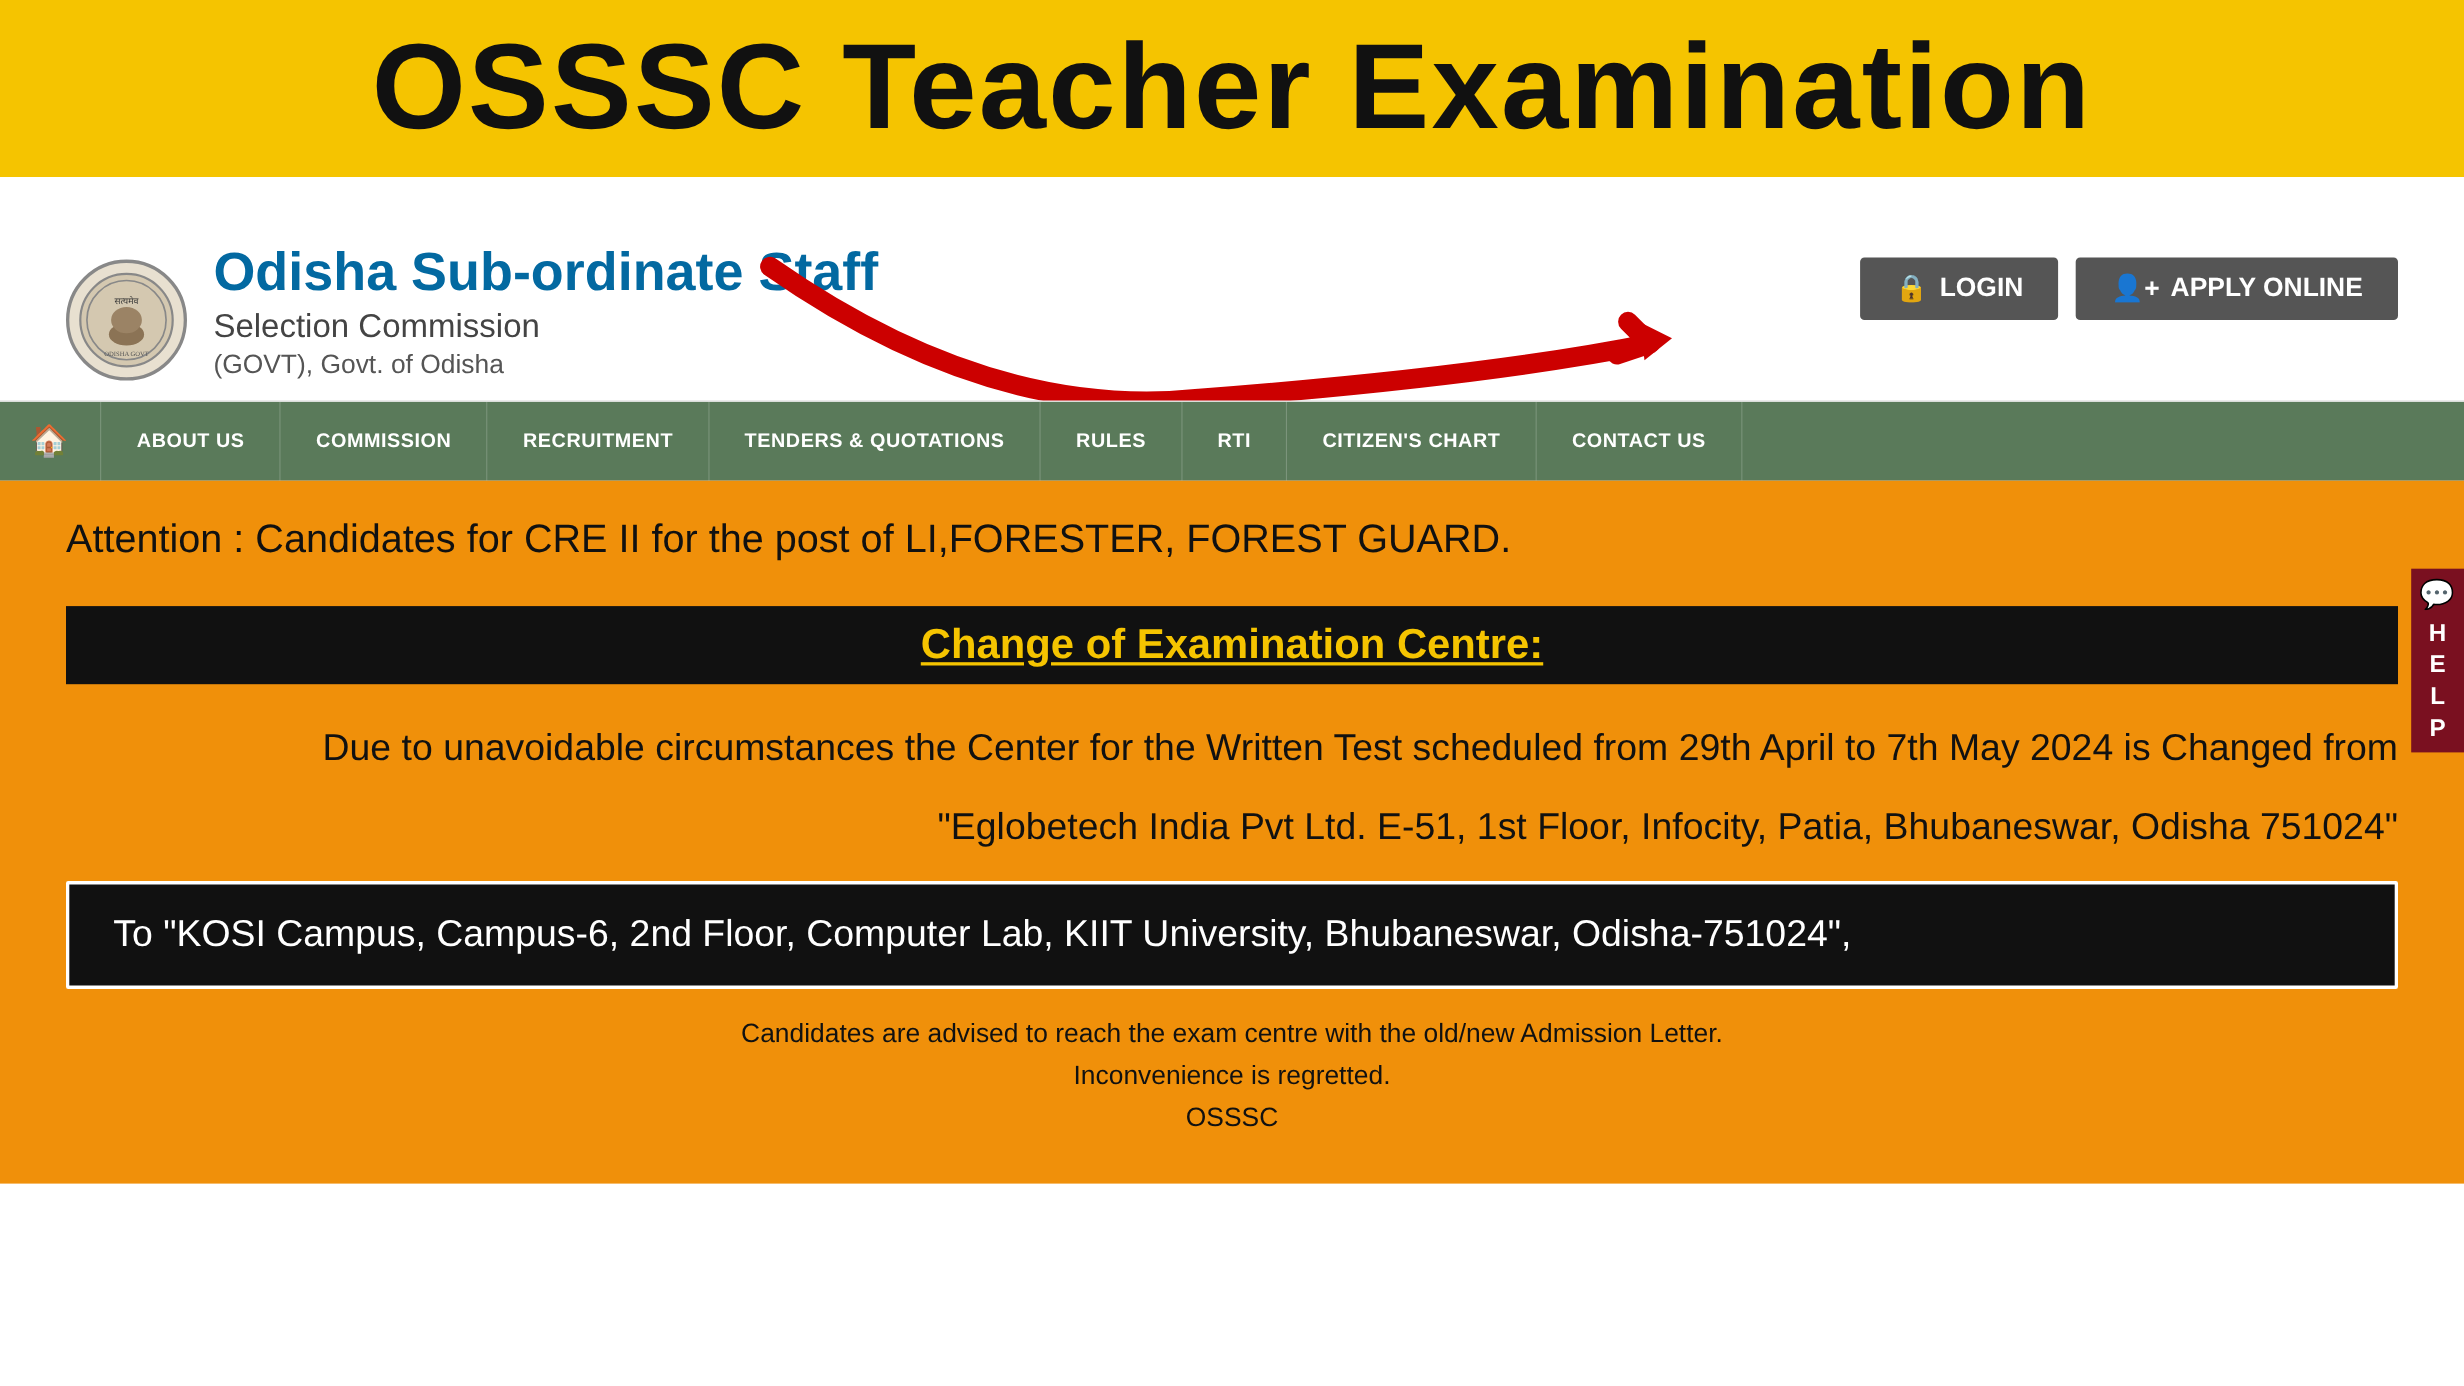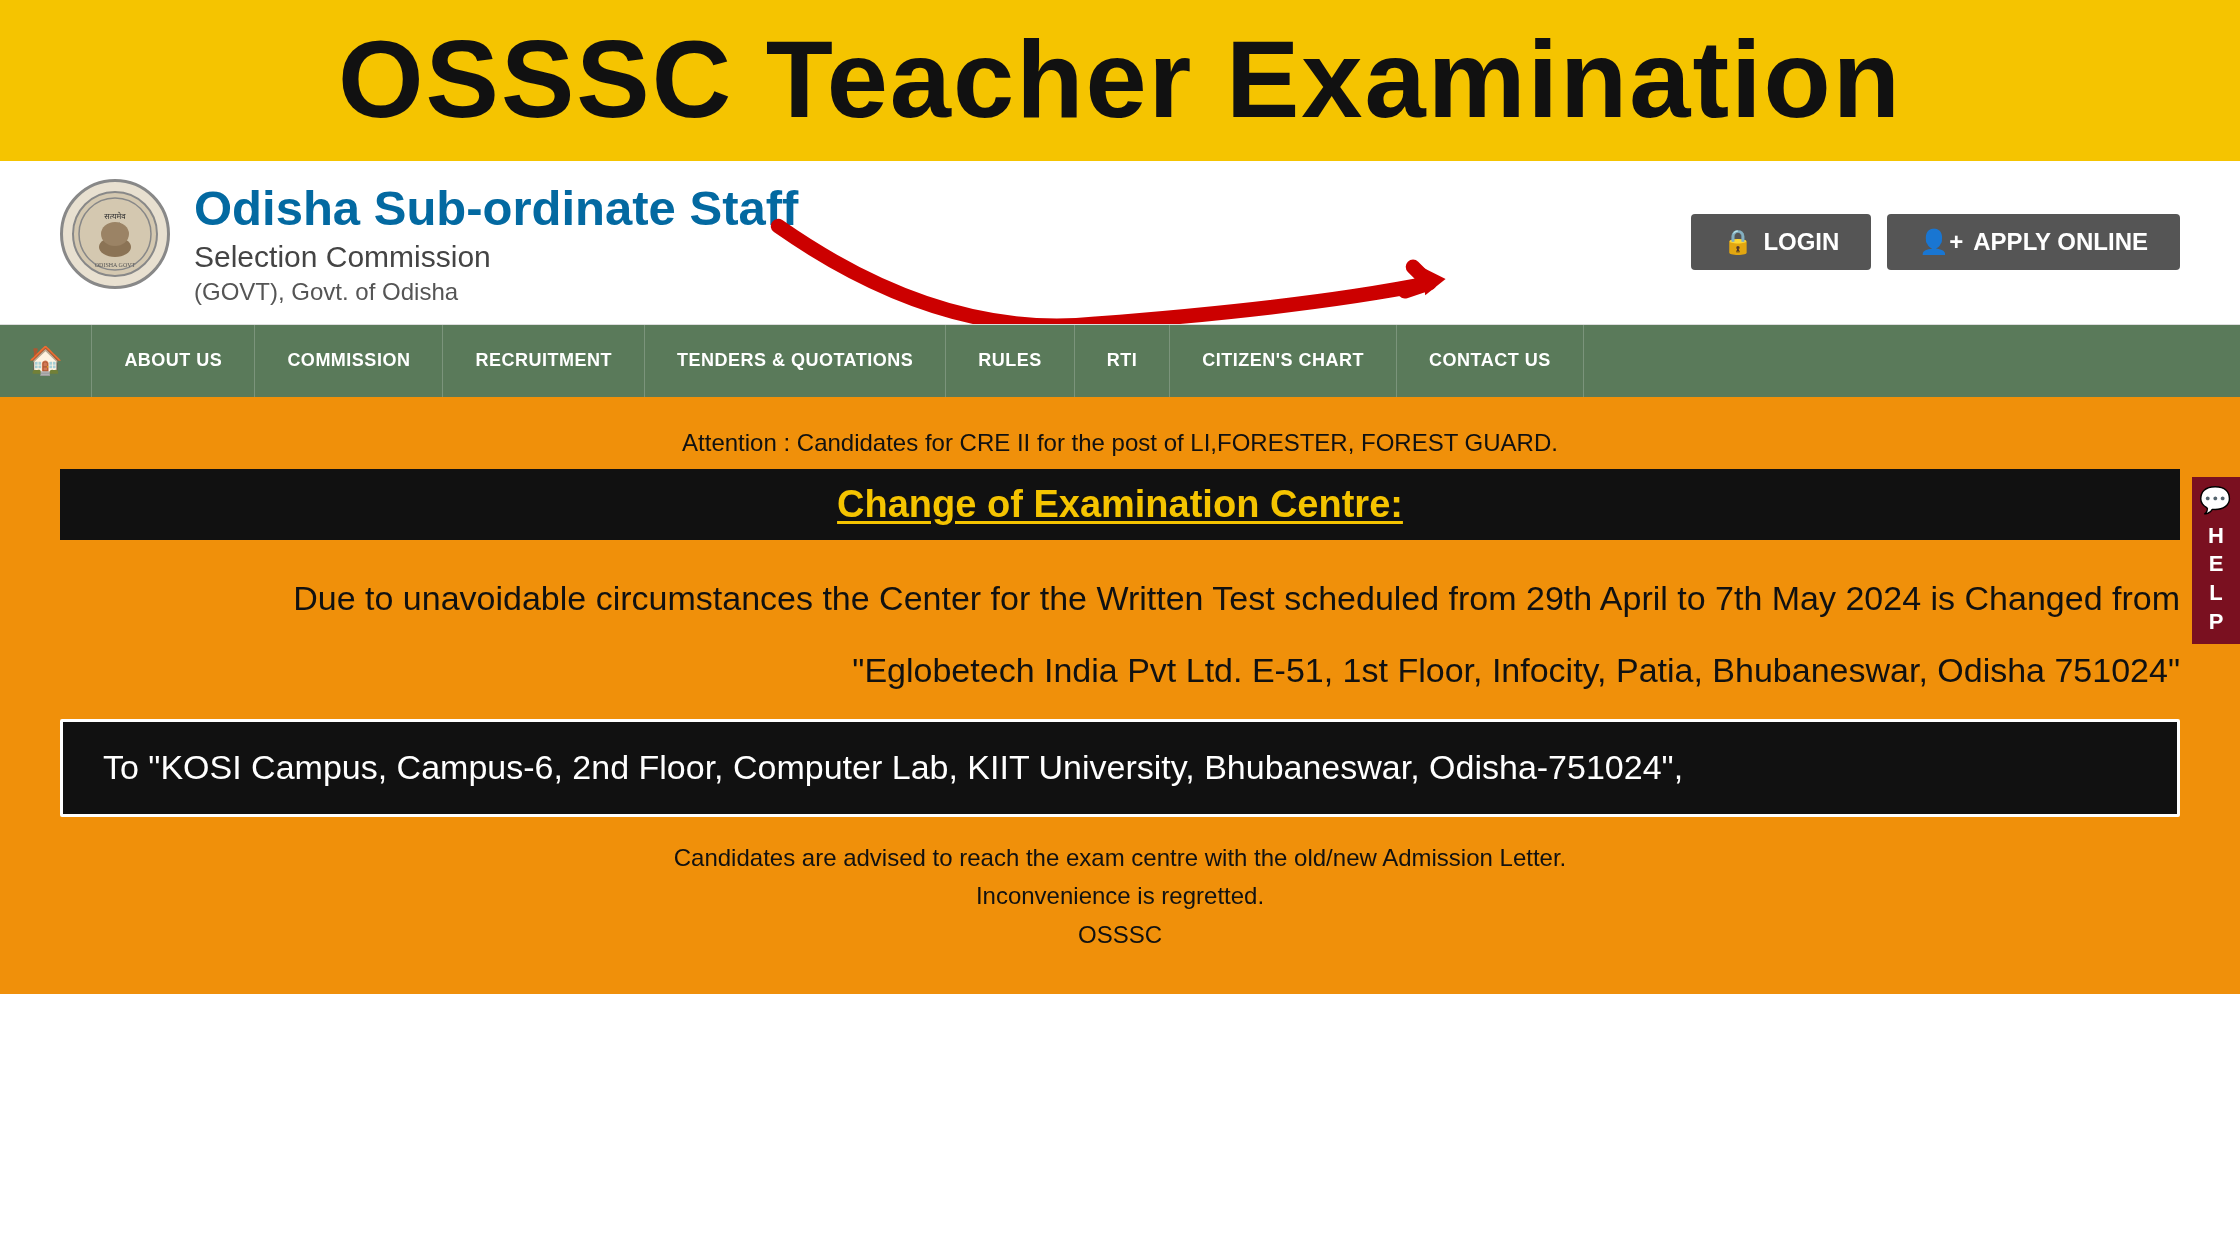--- a/index.html
+++ b/index.html
@@ -24,22 +24,23 @@
     .header {
       background: #fff;
       display: flex;
       align-items: center;
       padding: 18px 60px;
       border-bottom: 1px solid #ddd;
       position: relative;
     }
     .logo-area {
       display: flex;
-      align-items: flex-start;
+      align-items: flex-end;
       gap: 24px;
+      margin-top: 40px;
     }
     .logo-circle {
       width: 110px;
       height: 110px;
       border: 3px solid #888;
       border-radius: 50%;
       background: #e8e0d0;
       display: flex;
       align-items: center;
       justify-content: center;
@@ -138,24 +139,24 @@
     }
 
     
     .main-content {
       background: #f0900a;
       padding: 32px 60px 40px 60px;
       position: relative;
       flex: 1;
     }
     .attention-text {
-      font-size: 24px;
+      font-size: 36px;
       color: #111;
-      text-align: center;
-      margin-bottom: 12px;
+      text-align: left;
+      margin-bottom: 40px;
       font-weight: 500;
     }
     .examination-centre-box {
       background: #111;
       display: inline-block;
       padding: 14px 40px;
       margin: 0 auto 32px auto;
       display: flex;
       justify-content: center;
     }

